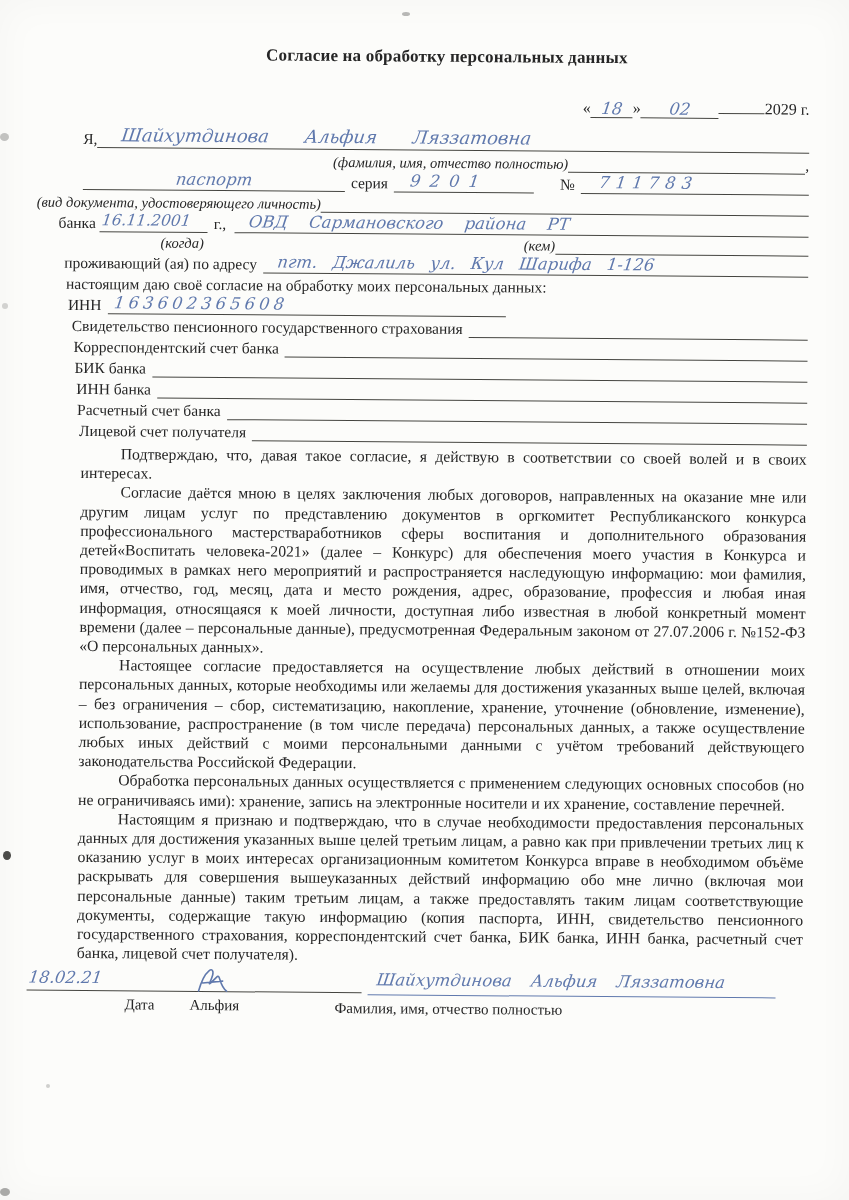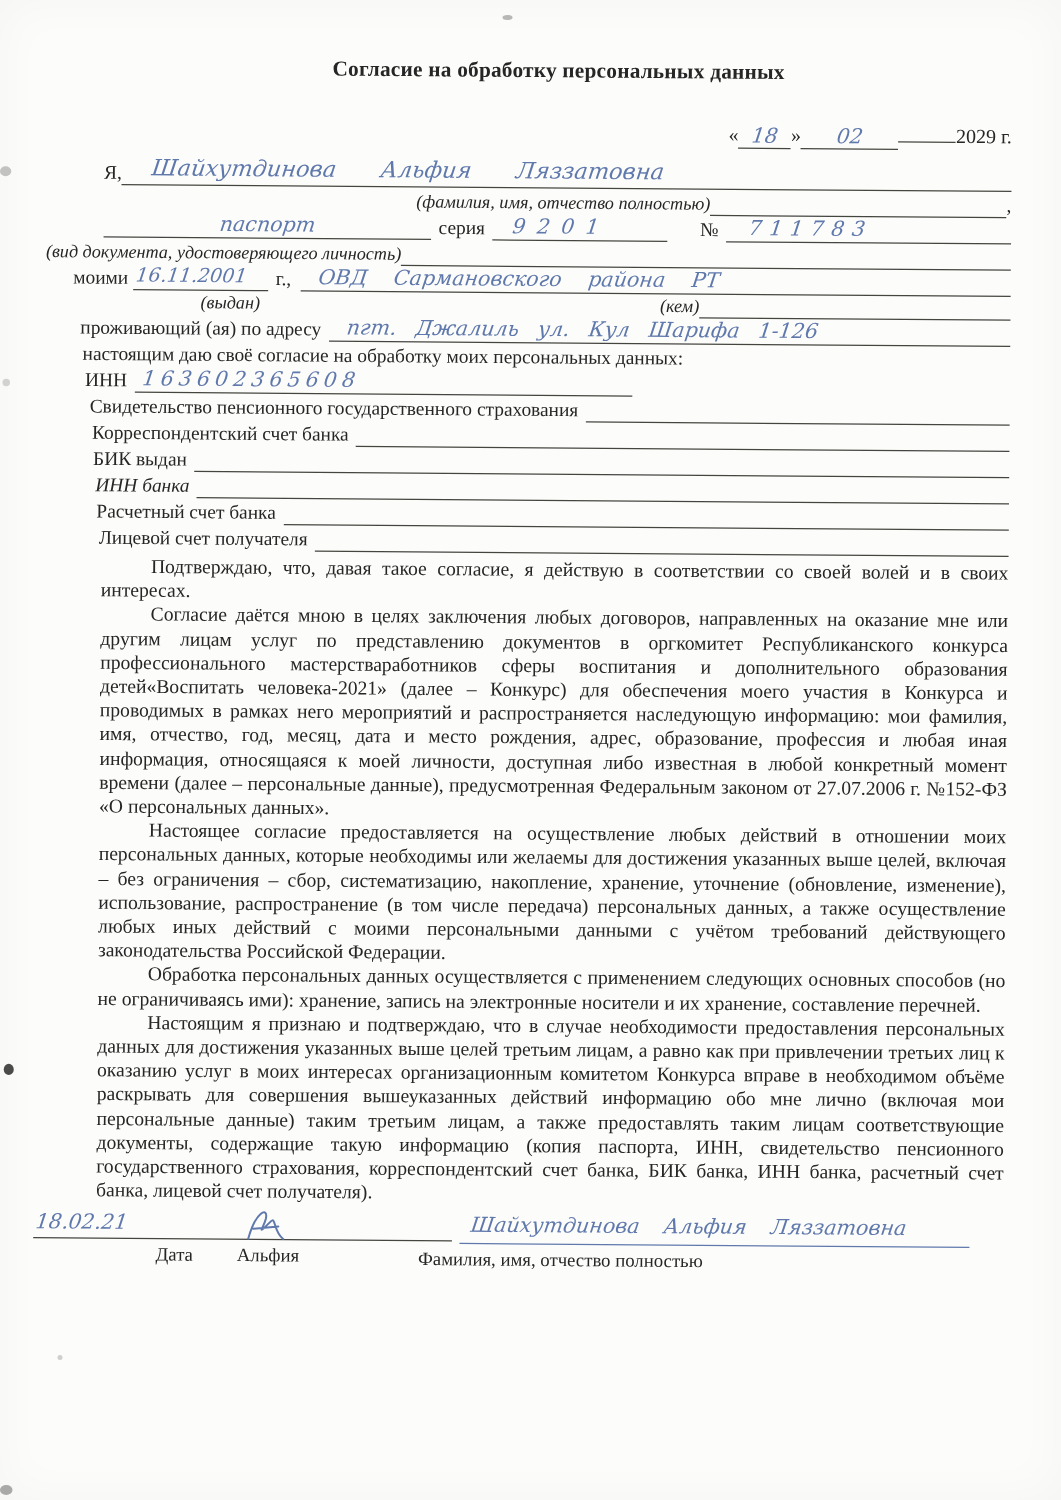--- a/index.html
+++ b/index.html
@@ -81,32 +81,32 @@
       <span class="fill">
         <span class="hw" style="letter-spacing:6px;left:18px;">711783</span>
       </span>
     </div>
     <div class="row">
       <span class="hint" style="margin-left:-46px;">(вид документа, удостоверяющего личность)</span>
       <span class="fill"></span>
     </div>
 
     <div class="row">
-      <span class="lbl" style="margin-left:-24px;padding-right:4px;">моими</span>
+      <span class="lbl" style="margin-left:-24px;padding-right:4px;">банка</span>
       <span class="fill fixed" style="width:108px;">
         <span class="hw" style="left:2px;font-size:15.5px;">16.11.2001</span>
       </span>
       <span class="lbl" style="padding:0 8px 0 6px;">г.,</span>
       <span class="fill">
         <span class="hw" style="word-spacing:16px;left:14px;">ОВД Сармановского района РТ</span>
       </span>
     </div>
     <div class="row" style="height:19px;">
       <span class="sp" style="width:78px;"></span>
-      <span class="hint">(выдан)</span>
+      <span class="hint">(когда)</span>
       <span class="sp" style="width:320px;"></span>
       <span class="hint">(кем)</span>
       <span class="fill"></span>
     </div>
 
     <div class="row">
       <span class="lbl" style="margin-left:-18px;padding-right:6px;">проживающий (ая) по адресу</span>
       <span class="fill">
         <span class="hw" style="word-spacing:10px;left:14px;">пгт. Джалиль  ул. Кул Шарифа 1-126</span>
       </span>
@@ -126,25 +126,25 @@
 
     <div class="row">
       <span class="lbl" style="margin-left:-10px;padding-right:6px;">Свидетельство пенсионного государственного страхования</span>
       <span class="fill"></span>
     </div>
     <div class="row">
       <span class="lbl" style="margin-left:-8px;padding-right:6px;">Корреспондентский счет банка</span>
       <span class="fill"></span>
     </div>
     <div class="row">
-      <span class="lbl" style="margin-left:-7px;padding-right:6px;">БИК выдан</span>
+      <span class="lbl" style="margin-left:-7px;padding-right:6px;">БИК банка</span>
       <span class="fill"></span>
     </div>
     <div class="row">
-      <span class="lbl" style="margin-left:-5px;padding-right:6px;font-style:italic;">ИНН банка</span>
+      <span class="lbl" style="margin-left:-5px;padding-right:6px;">ИНН банка</span>
       <span class="fill"></span>
     </div>
     <div class="row">
       <span class="lbl" style="margin-left:-4px;padding-right:6px;">Расчетный счет банка</span>
       <span class="fill"></span>
     </div>
     <div class="row">
       <span class="lbl" style="margin-left:-2px;padding-right:6px;">Лицевой счет получателя</span>
       <span class="fill"></span>
     </div>

